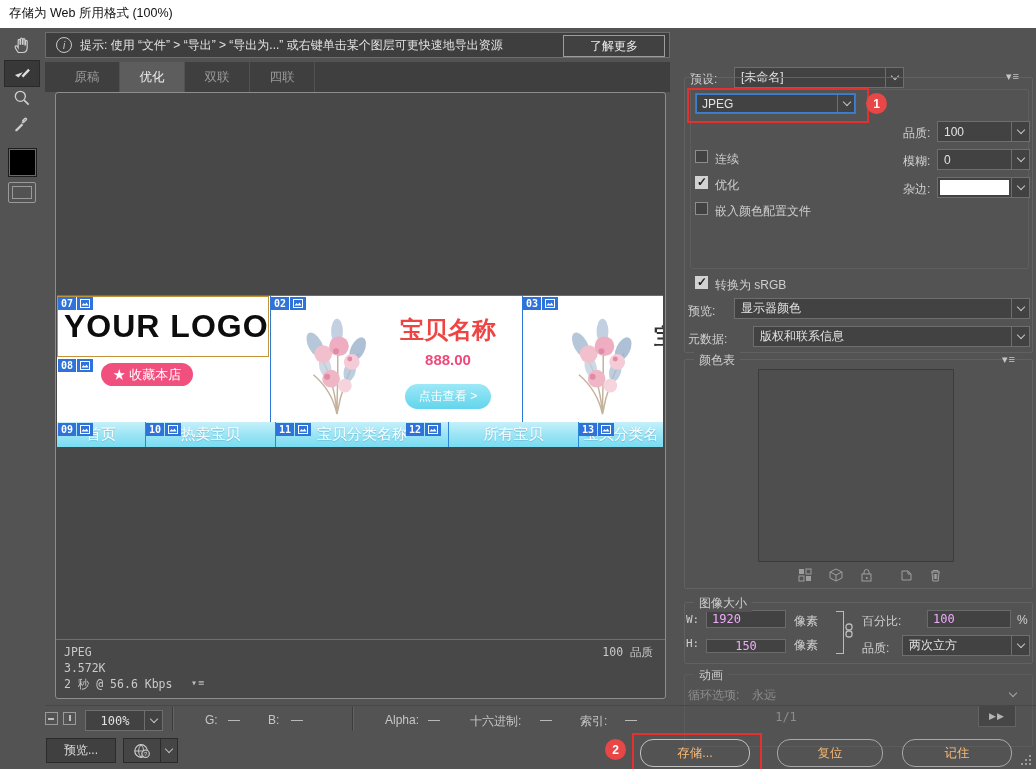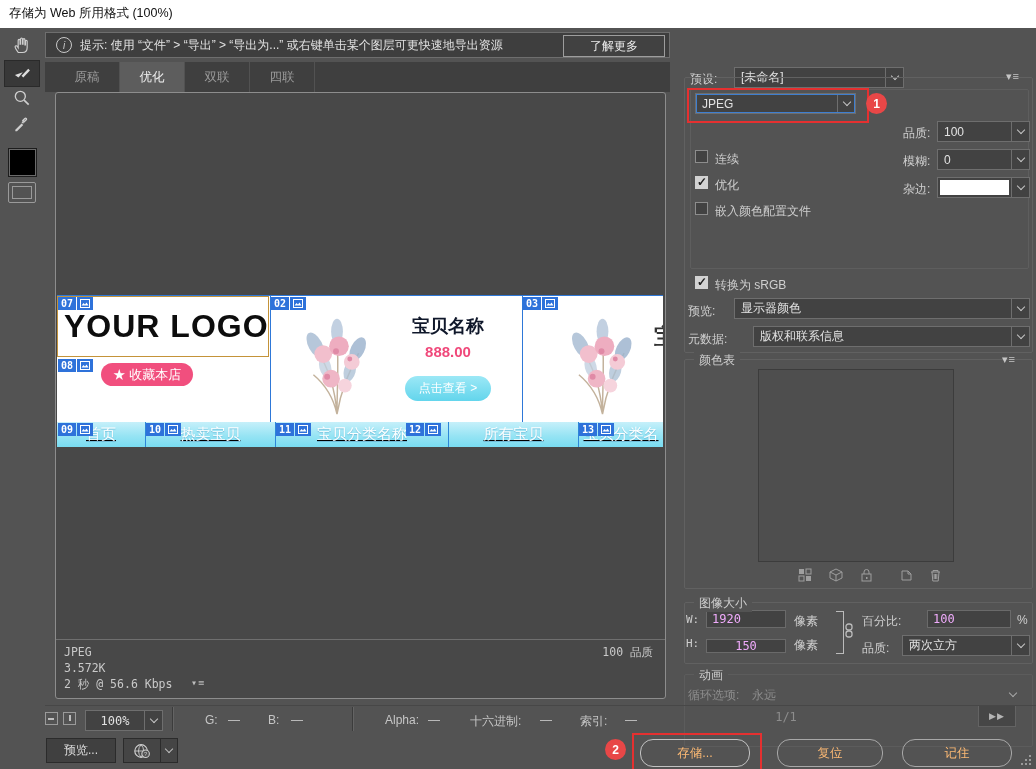--- a/index.html
+++ b/index.html
@@ -43,27 +43,27 @@
   .pstatus .q{position:absolute;right:12px;top:5px;}
 
   
   .banner{position:absolute;left:1px;top:202px;width:606px;height:151px;background:#ffffff;overflow:hidden;border-top:1px solid #2e78d8;}
   .vline{position:absolute;top:0;width:1px;height:126px;background:#2e78d8;}
   .slice7{position:absolute;left:0;top:0;width:212px;height:61px;border:1px solid #c49339;box-sizing:border-box;}
   .logo{position:absolute;left:7px;top:12px;font-size:32px;font-weight:900;letter-spacing:1px;color:#0d0d0d;white-space:nowrap;}
   .fav{position:absolute;left:44px;top:67px;width:92px;height:23px;border-radius:12px;background:#f14f7e;color:#fff;
     font-size:13px;display:flex;align-items:center;justify-content:center;white-space:nowrap;}
   .prod{position:absolute;left:330px;top:18px;width:122px;text-align:center;}
-  .prod .nm{font-size:18px;font-weight:bold;color:#0f172a;}
+  .prod .nm{font-size:24px;font-weight:bold;color:#ef4444;}
   .prod .pr{font-size:15px;font-weight:bold;color:#f0487a;margin-top:5px;}
   .cta{display:inline-block;margin-top:16px;padding:4px 14px;border-radius:13px;color:#fff;font-size:12px;
     background:linear-gradient(180deg,#9ce8f6 0%,#63d5ec 100%);white-space:nowrap;}
   .clipped{position:absolute;left:597px;top:26px;width:9px;overflow:hidden;font-size:22px;font-weight:bold;color:#333;white-space:nowrap;}
   .nav{position:absolute;left:0;top:126px;width:606px;height:25px;display:flex;
-    background:linear-gradient(180deg,#c6f0fa 0%,#97e4f4 55%,#79dcf1 100%);text-decoration:underline;}
+    background:linear-gradient(180deg,#c6f0fa 0%,#97e4f4 55%,#79dcf1 100%);}
   .nav .it{height:25px;display:flex;align-items:center;justify-content:center;color:#fff;font-size:15px;
     text-shadow:0 1px 1px rgba(110,185,215,.9);border-right:1px solid #2e86d8;box-sizing:border-box;overflow:hidden;white-space:nowrap;}
   .badge{position:absolute;display:flex;z-index:6;height:13px;}
   .badge .n{background:#2e72da;color:#fff;font:bold 10px/13px "DejaVu Sans Mono",monospace;padding:0 3px;}
   .badge .ic{width:16px;background:#2e72da;display:flex;align-items:center;justify-content:center;margin-left:1px;}
 
   
   .lbl{position:absolute;font-size:12px;color:#cfcfcf;white-space:nowrap;}
   .lbl.dis{color:#8d8d8d;}
   .dd{position:absolute;background:#424242;border:1px solid #6e6e6e;box-sizing:border-box;display:flex;align-items:stretch;}

